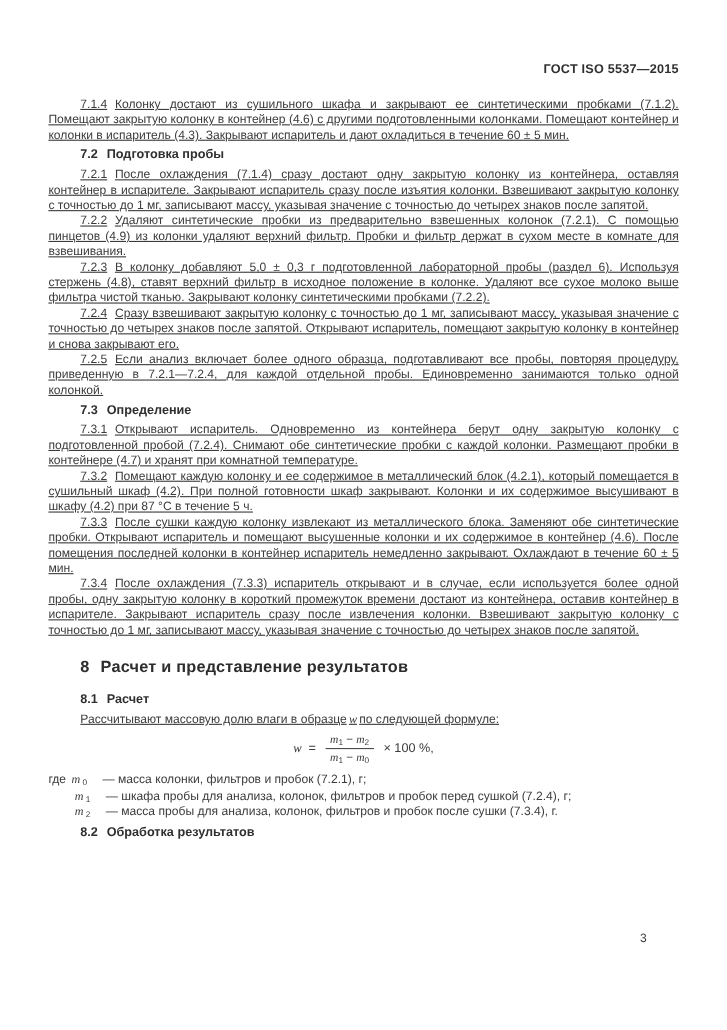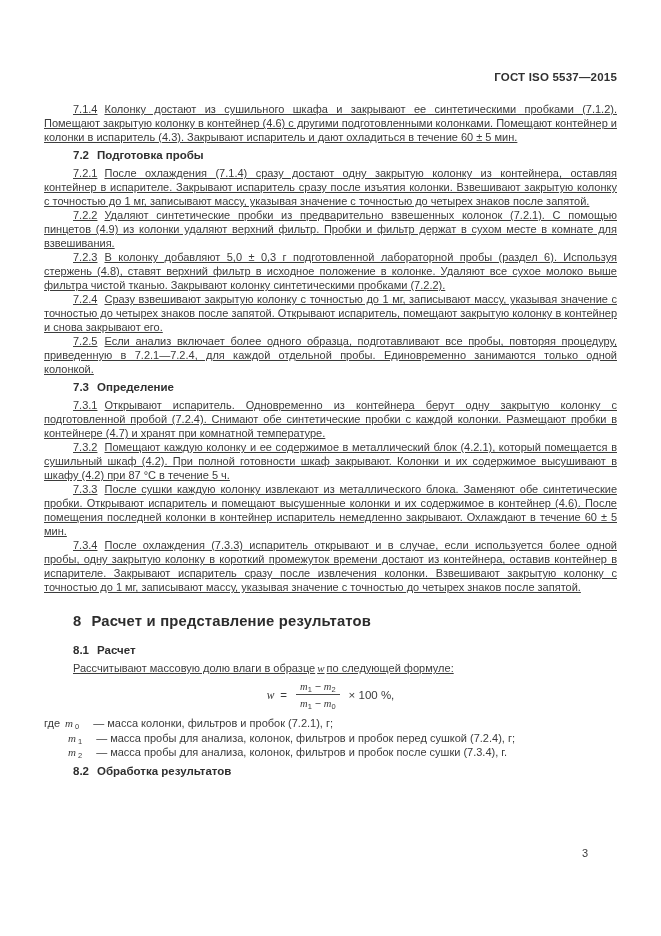--- a/index.html
+++ b/index.html
@@ -8,21 +8,21 @@
     width: 661px;
     height: 936px;
     background: #ffffff;
     font-family: "Liberation Sans", "DejaVu Sans", sans-serif;
     color: #3b3b3b;
     overflow: hidden;
   }
   .content {
     position: absolute;
     left: 44px;
-    top: 71px;
+    top: 57px;
     width: 573px;
   }
   .doc-header {
     text-align: right;
     font-weight: 700;
     font-size: 11.5px;
     letter-spacing: 0.2px;
     color: #303030;
     margin: 0 0 19px 0;
   }
@@ -152,21 +152,21 @@
       <span>=</span>
       <span class="frac">
         <span class="top"><span class="mvar">m</span><sub>1</sub> <span>−</span> <span class="mvar">m</span><sub>2</sub></span>
         <span class="bot"><span class="mvar">m</span><sub>1</sub> <span>−</span> <span class="mvar">m</span><sub>0</sub></span>
       </span>
       <span>× 100 %,</span>
     </div>
 
     <div class="defs">
       <div class="def-line"><span class="def-lead">где</span><span class="mvar iv">m</span><sub>0</sub><span class="def-text">— масса колонки, фильтров и пробок (7.2.1), г;</span></div>
-      <div class="def-line indent"><span class="mvar iv">m</span><sub>1</sub><span class="def-text">— масса пробы для анализа, колонок, фильтров и пробок перед сушкой (7.2.4), г;</span></div>
+      <div class="def-line indent"><span class="mvar iv">m</span><sub>1</sub><span class="def-text">— шкафа пробы для анализа, колонок, фильтров и пробок перед сушкой (7.2.4), г;</span></div>
       <div class="def-line indent"><span class="mvar iv">m</span><sub>2</sub><span class="def-text">— масса пробы для анализа, колонок, фильтров и пробок после сушки (7.3.4), г.</span></div>
     </div>
 
     <div class="sub-heading"><span class="hnum">8.2</span><span>Обработка результатов</span></div>
 
 
   </div>
 
   <div class="page-num">3</div>
 </div>

